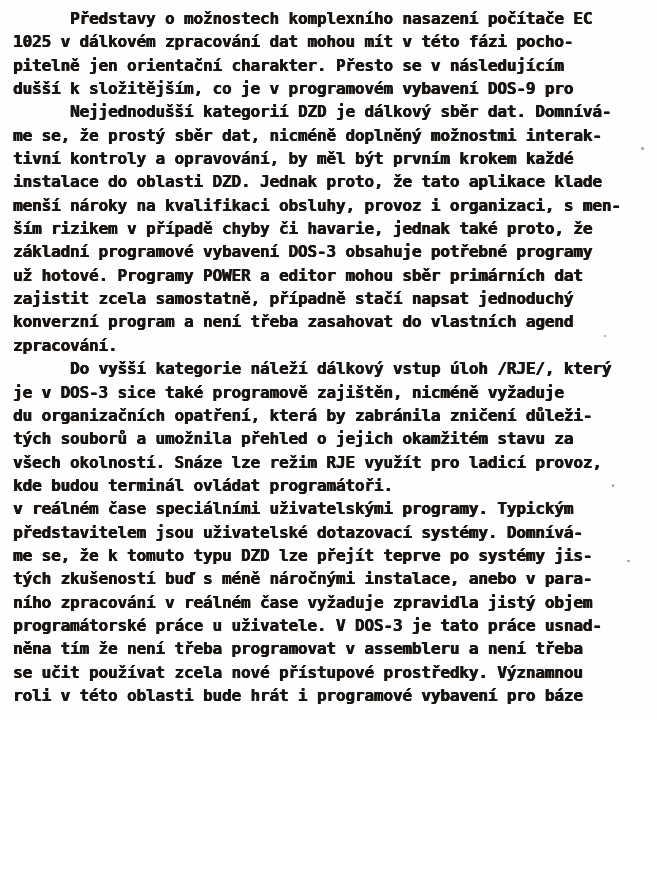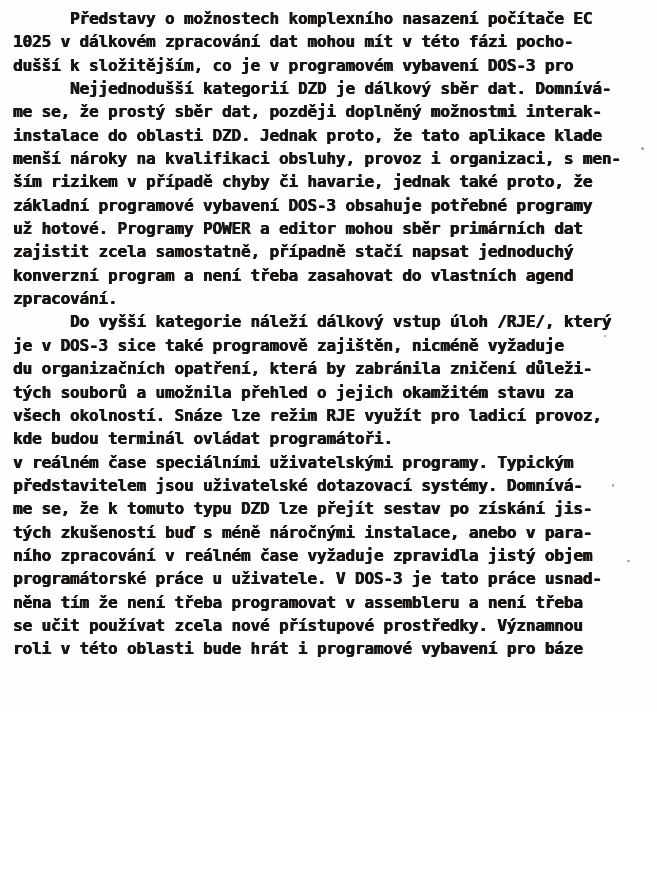--- a/index.html
+++ b/index.html
@@ -43,46 +43,48 @@
   }
 </style>
 </head>
 <body>
 
 <div class="page" style="color: rgb(25, 21, 18); background: rgb(254, 254, 254);">
   <div>
       <div class="paragraph">
         <div class="line first">Představy o možnostech komplexního nasazení počítače EC</div>
         <div class="line">1025 v dálkovém zpracování dat mohou mít v této fázi pocho-</div>
-        <div class="line">dušší k složitějším, co je v programovém vybavení DOS-3 pro</div>
+        <div class="line">pitelně jen orientační charakter. Přesto se v následujícím</div>
+        <div class="line">dušší k složitějším, co je v programovém vybavení DOS-9 pro</div>
       </div>
       <div class="paragraph">
         <div class="line first">Nejjednodušší kategorií DZD je dálkový sběr dat. Domnívá-</div>
-        <div class="line">me se, že prostý sběr dat, později doplněný možnostmi interak-</div>
+        <div class="line">me se, že prostý sběr dat, nicméně doplněný možnostmi interak-</div>
+        <div class="line">tivní kontroly a opravování, by měl být prvním krokem každé</div>
         <div class="line">instalace do oblasti DZD. Jednak proto, že tato aplikace klade</div>
         <div class="line">menší nároky na kvalifikaci obsluhy, provoz i organizaci, s men-</div>
         <div class="line">ším rizikem v případě chyby či havarie, jednak také proto, že</div>
         <div class="line">základní programové vybavení DOS-3 obsahuje potřebné programy</div>
         <div class="line">už hotové. Programy POWER a editor mohou sběr primárních dat</div>
         <div class="line">zajistit zcela samostatně, případně stačí napsat jednoduchý</div>
         <div class="line">konverzní program a není třeba zasahovat do vlastních agend</div>
         <div class="line">zpracování.</div>
       </div>
       <div class="paragraph">
         <div class="line first">Do vyšší kategorie náleží dálkový vstup úloh /RJE/, který</div>
         <div class="line">je v DOS-3 sice také programově zajištěn, nicméně vyžaduje</div>
         <div class="line">du organizačních opatření, která by zabránila zničení důleži-</div>
         <div class="line">tých souborů a umožnila přehled o jejich okamžitém stavu za</div>
         <div class="line">všech okolností. Snáze lze režim RJE využít pro ladicí provoz,</div>
         <div class="line">kde budou terminál ovládat programátoři.</div>
       </div>
       <div class="paragraph">
         <div class="line">v reálném čase speciálními uživatelskými programy. Typickým</div>
         <div class="line">představitelem jsou uživatelské dotazovací systémy. Domnívá-</div>
-        <div class="line">me se, že k tomuto typu DZD lze přejít sestav po získání jis-</div>
+        <div class="line">me se, že k tomuto typu DZD lze přejít teprve po systémy jis-</div>
         <div class="line">tých zkušeností buď s méně náročnými instalace, anebo v para-</div>
         <div class="line">ního zpracování v reálném čase vyžaduje zpravidla jistý objem</div>
         <div class="line">programátorské práce u uživatele. V DOS-3 je tato práce usnad-</div>
         <div class="line">něna tím že není třeba programovat v assembleru a není třeba</div>
         <div class="line">se učit používat zcela nové přístupové prostředky. Významnou</div>
         <div class="line">roli v této oblasti bude hrát i programové vybavení pro báze</div>
       </div>
     </div>
   <div class="speckle" style="left:641px; top:147px; width:3px; height:3px;"></div>
   <div class="speckle" style="left:612px; top:484px; width:2px; height:3px;"></div>

